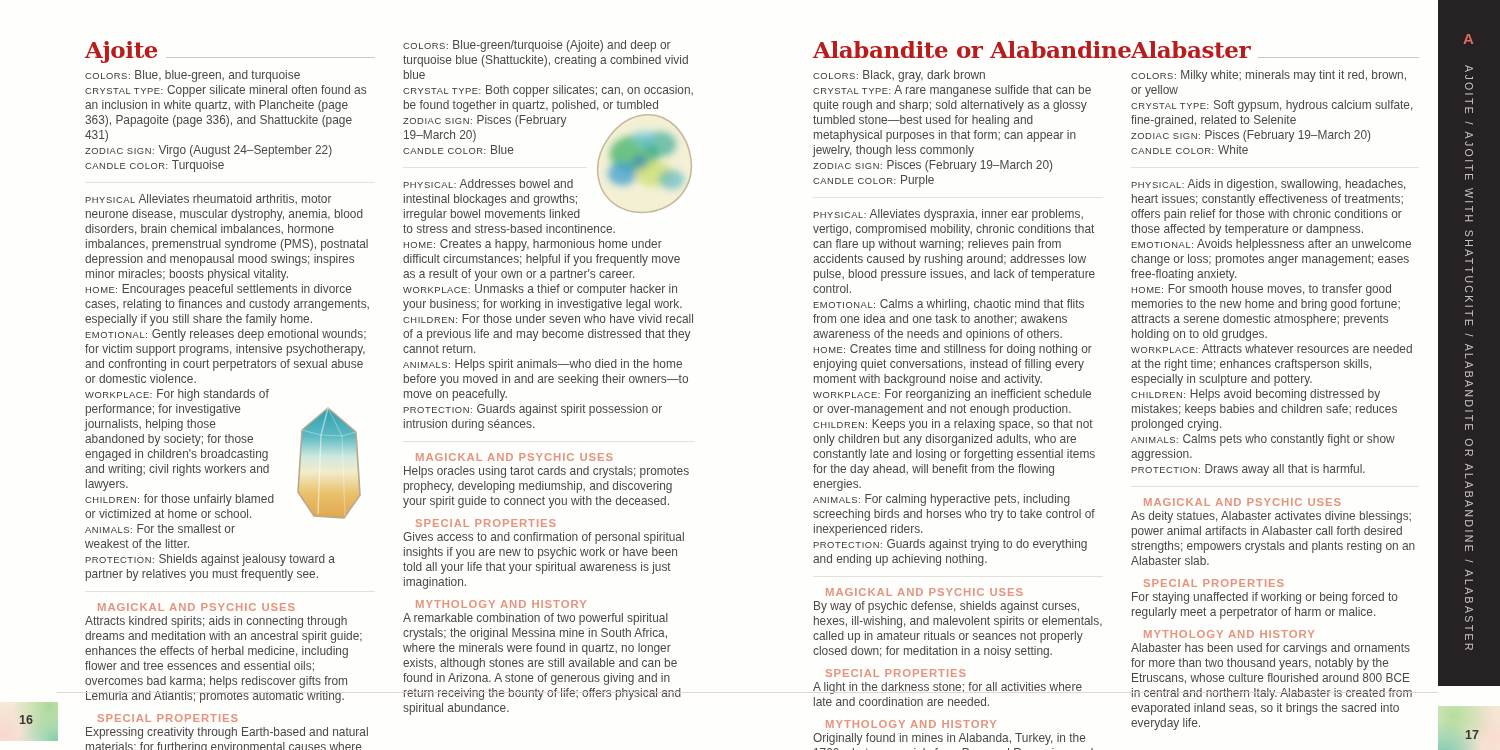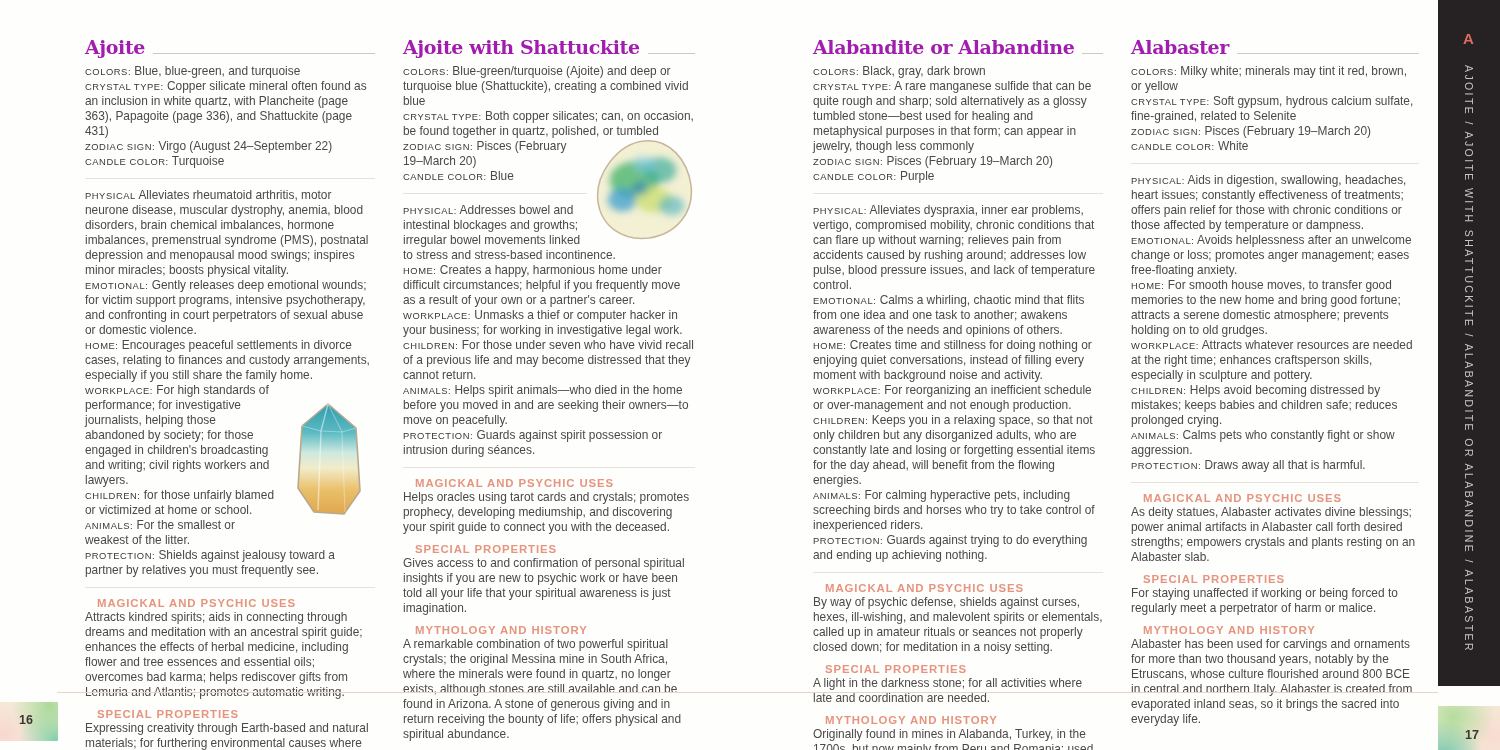--- a/index.html
+++ b/index.html
@@ -5,21 +5,21 @@
   html,body{margin:0;padding:0;}
   .page{position:relative;width:1500px;height:750px;background:#fefefd;overflow:hidden;
         font-family:"Liberation Sans",sans-serif;color:#4b4847;}
   .cols{display:flex;padding:38px 0 0 85px;box-sizing:border-box;}
   .col{flex:none;}
   .col1{width:290px;margin-right:28px;}
   .col2{width:292px;margin-right:118px;}
   .col3{width:290px;margin-right:28px;}
   .col4{width:288px;}
   h2.title{display:flex;align-items:flex-end;margin:0 0 7px;font-family:"DejaVu Serif",serif;
-           font-weight:700;font-size:19px;letter-spacing:-0.4px;color:#a21caf;line-height:1;justify-content:flex-end;}
+           font-weight:700;font-size:23px;letter-spacing:-0.4px;color:#b91c1c;line-height:1;}
   h2.title .t{white-space:nowrap;}
   .trule{flex:1;border-bottom:1px solid #cfc9c2;margin:0 0 3px 8px;min-width:10px;}
   p.b{margin:0;font-size:11.9px;line-height:1.26;}
   .lbl{font-weight:400;font-size:9.4px;letter-spacing:0.55px;color:#3b3736;}
   .sep{border-top:1px solid #e6e2db;margin:9px 0;height:0;overflow:hidden;}
   .sections h3{margin:8px 12px 1px;font-size:11.4px;letter-spacing:0.9px;color:#e6947e;font-weight:700;}
   .sections h3.first{margin-top:0;}
   .sections p{margin:0;font-size:11.9px;line-height:1.26;}
   .ill{float:right;}
   .ill-crystal{width:92px;height:118px;margin:18px 0 2px 8px;}
@@ -60,22 +60,22 @@
         </h2>
       <div class="attrs">
         <p class="b"><span class="lbl">COLORS:</span> <span>Blue, blue-green, and turquoise</span></p>
         <p class="b"><span class="lbl">CRYSTAL TYPE:</span> <span>Copper silicate mineral often found as an inclusion in white quartz, with Plancheite (page 363), Papagoite (page 336), and Shattuckite (page 431)</span></p>
         <p class="b"><span class="lbl">ZODIAC SIGN:</span> <span>Virgo (August 24–September 22)</span></p>
         <p class="b"><span class="lbl">CANDLE COLOR:</span> <span>Turquoise</span></p>
       </div>
       <div class="sep"></div>
       <div class="bodyblk">
         <p class="b"><span class="lbl">PHYSICAL</span> <span>Alleviates rheumatoid arthritis, motor neurone disease, muscular dystrophy, anemia, blood disorders, brain chemical imbalances, hormone imbalances, premenstrual syndrome (PMS), postnatal depression and menopausal mood swings; inspires minor miracles; boosts physical vitality.</span></p>
+        <p class="b"><span class="lbl">HOME:</span> <span>Encourages peaceful settlements in divorce cases, relating to finances and custody arrangements, especially if you still share the family home.</span></p>
         <p class="b"><span class="lbl">EMOTIONAL:</span> <span>Gently releases deep emotional wounds; for victim support programs, intensive psychotherapy, and confronting in court perpetrators of sexual abuse or domestic violence.</span></p>
-        <p class="b"><span class="lbl">HOME:</span> <span>Encourages peaceful settlements in divorce cases, relating to finances and custody arrangements, especially if you still share the family home.</span></p>
         <div class="ill ill-crystal">
           <svg width="92" height="118" viewBox="0 0 92 118">
             <defs>
               <linearGradient id="cg" x1="0" y1="0" x2="0" y2="1">
                 <stop offset="0" stop-color="#2f9dad"></stop>
                 <stop offset="0.26" stop-color="#5cbac3"></stop>
                 <stop offset="0.44" stop-color="#cde8df"></stop>
                 <stop offset="0.58" stop-color="#f1ecca"></stop>
                 <stop offset="0.78" stop-color="#eac06b"></stop>
                 <stop offset="1" stop-color="#dfa74f"></stop>
@@ -96,24 +96,20 @@
       <div class="sections">
         <h3 class="first">MAGICKAL AND PSYCHIC USES</h3>
         <p>Attracts kindred spirits; aids in connecting through dreams and meditation with an ancestral spirit guide; enhances the effects of herbal medicine, including flower and tree essences and essential oils; overcomes bad karma; helps rediscover gifts from Lemuria and Atlantis; promotes automatic writing.</p>
         <h3>SPECIAL PROPERTIES</h3>
         <p>Expressing creativity through Earth-based and natural materials; for furthering environmental causes where there is opposition or scorn.</p>
 
       </div>
     </section>
 
     <section class="col col2">
-      <h2 class="title">
-          <span class="t">Ajoite with Shattuckite</span>
-          <span class="trule"></span>
-        </h2>
       <div class="attrs">
         <p class="b"><span class="lbl">COLORS:</span> <span>Blue-green/turquoise (Ajoite) and deep or turquoise blue (Shattuckite), creating a combined vivid blue</span></p>
         <p class="b"><span class="lbl">CRYSTAL TYPE:</span> <span>Both copper silicates; can, on occasion, be found together in quartz, polished, or tumbled</span></p>
         <div class="ill ill-pebble">
           <svg width="102" height="104" viewBox="0 0 104 106">
             <defs>
               <clipPath id="pc">
                 <path d="M52 4 C78 1 97 24 100 50 C103 77 85 99 57 103 C30 106 8 91 5 65 C2 39 24 7 52 4 Z"></path>
               </clipPath>
               <filter id="soft" x="-30%" y="-30%" width="160%" height="160%">

